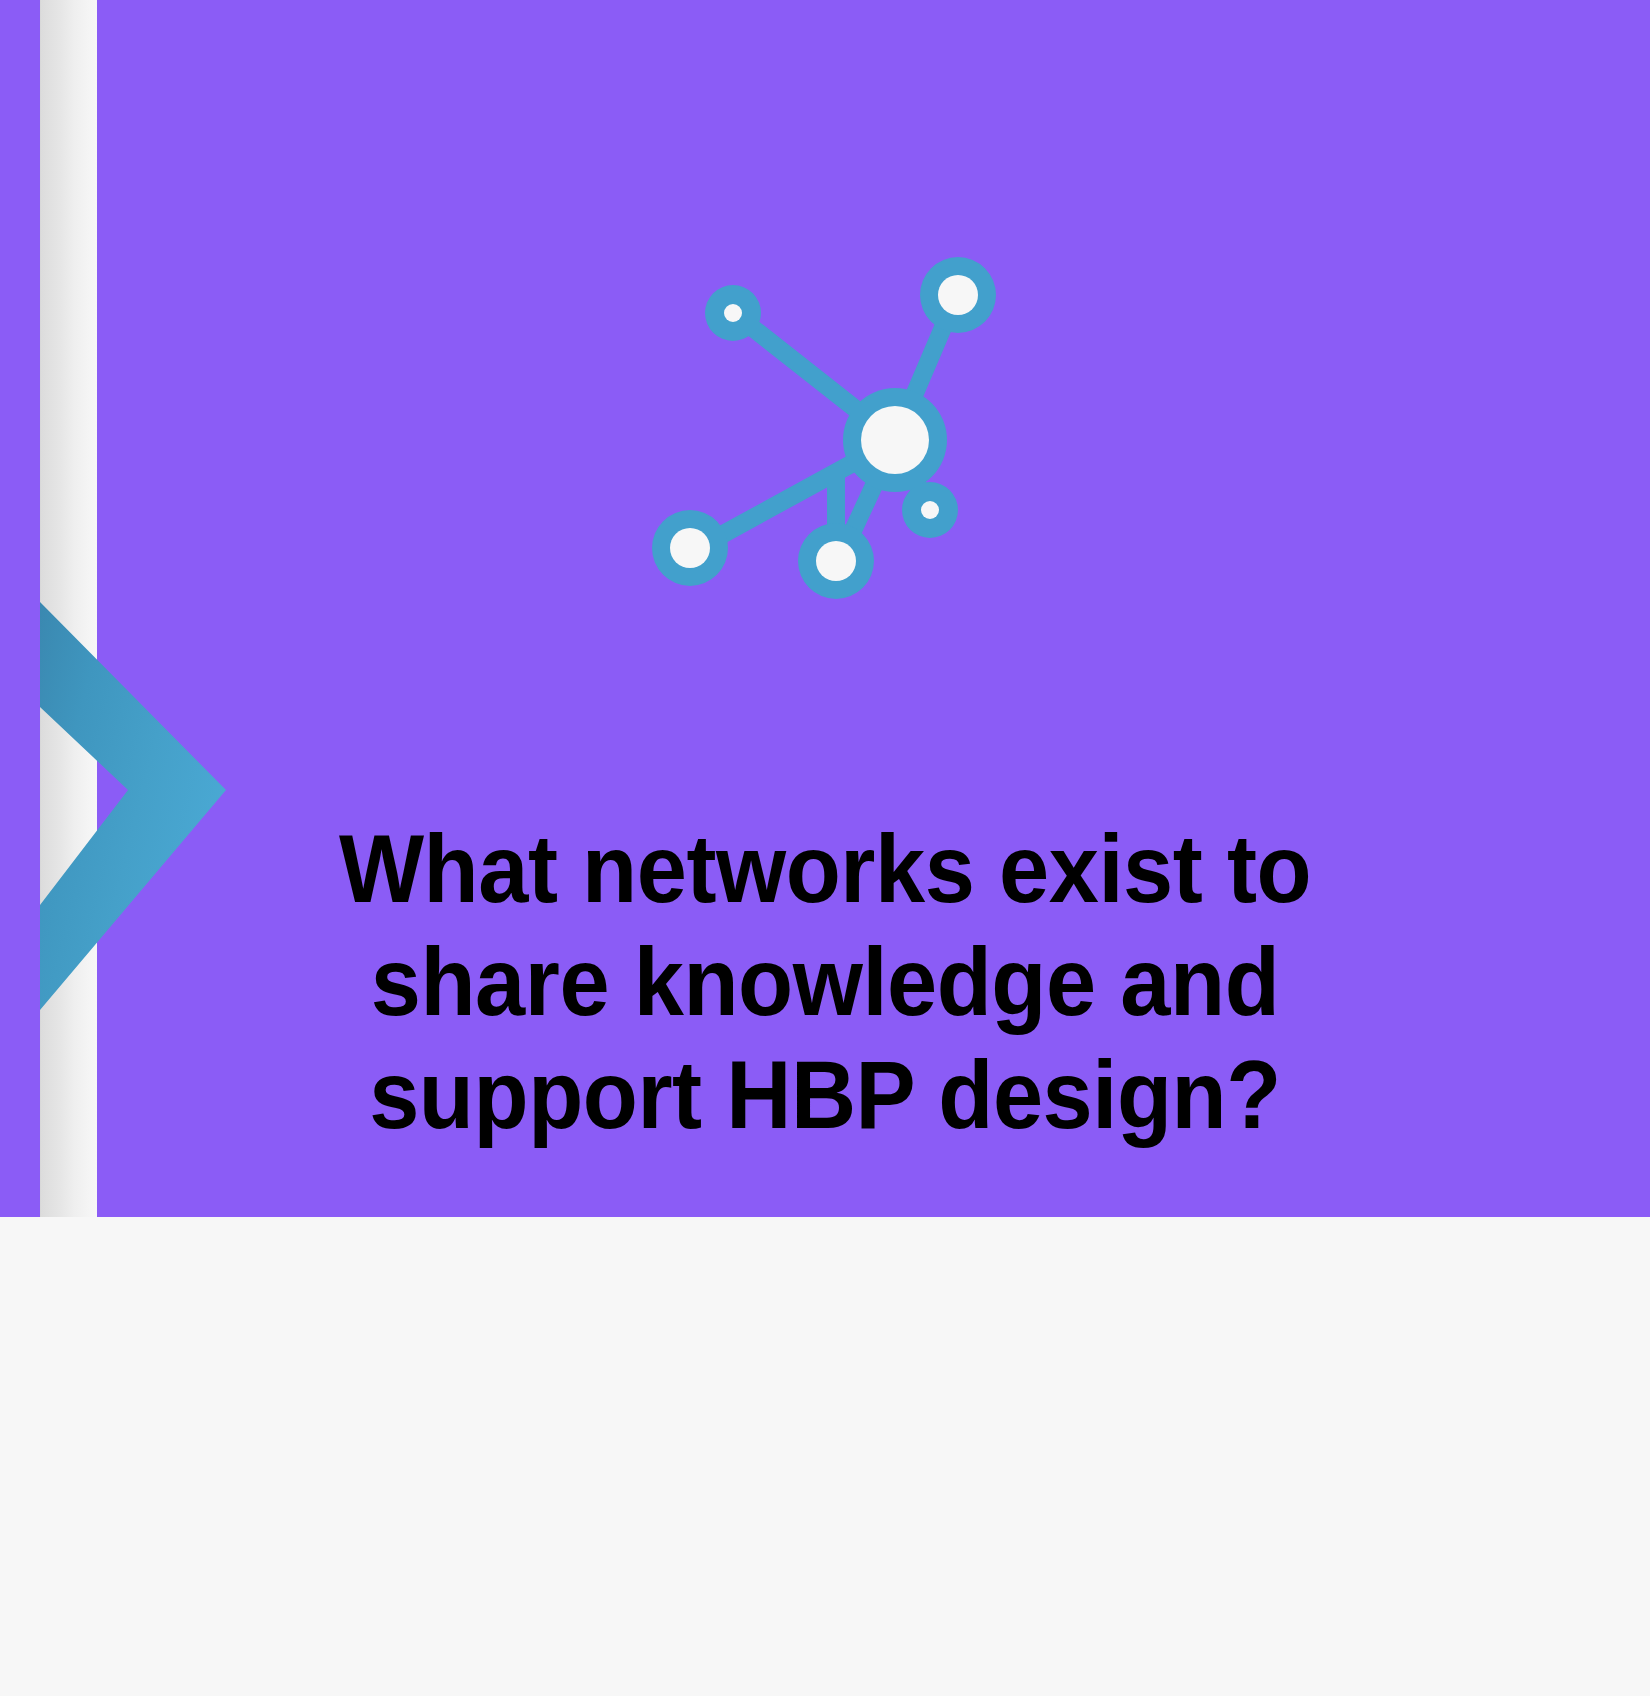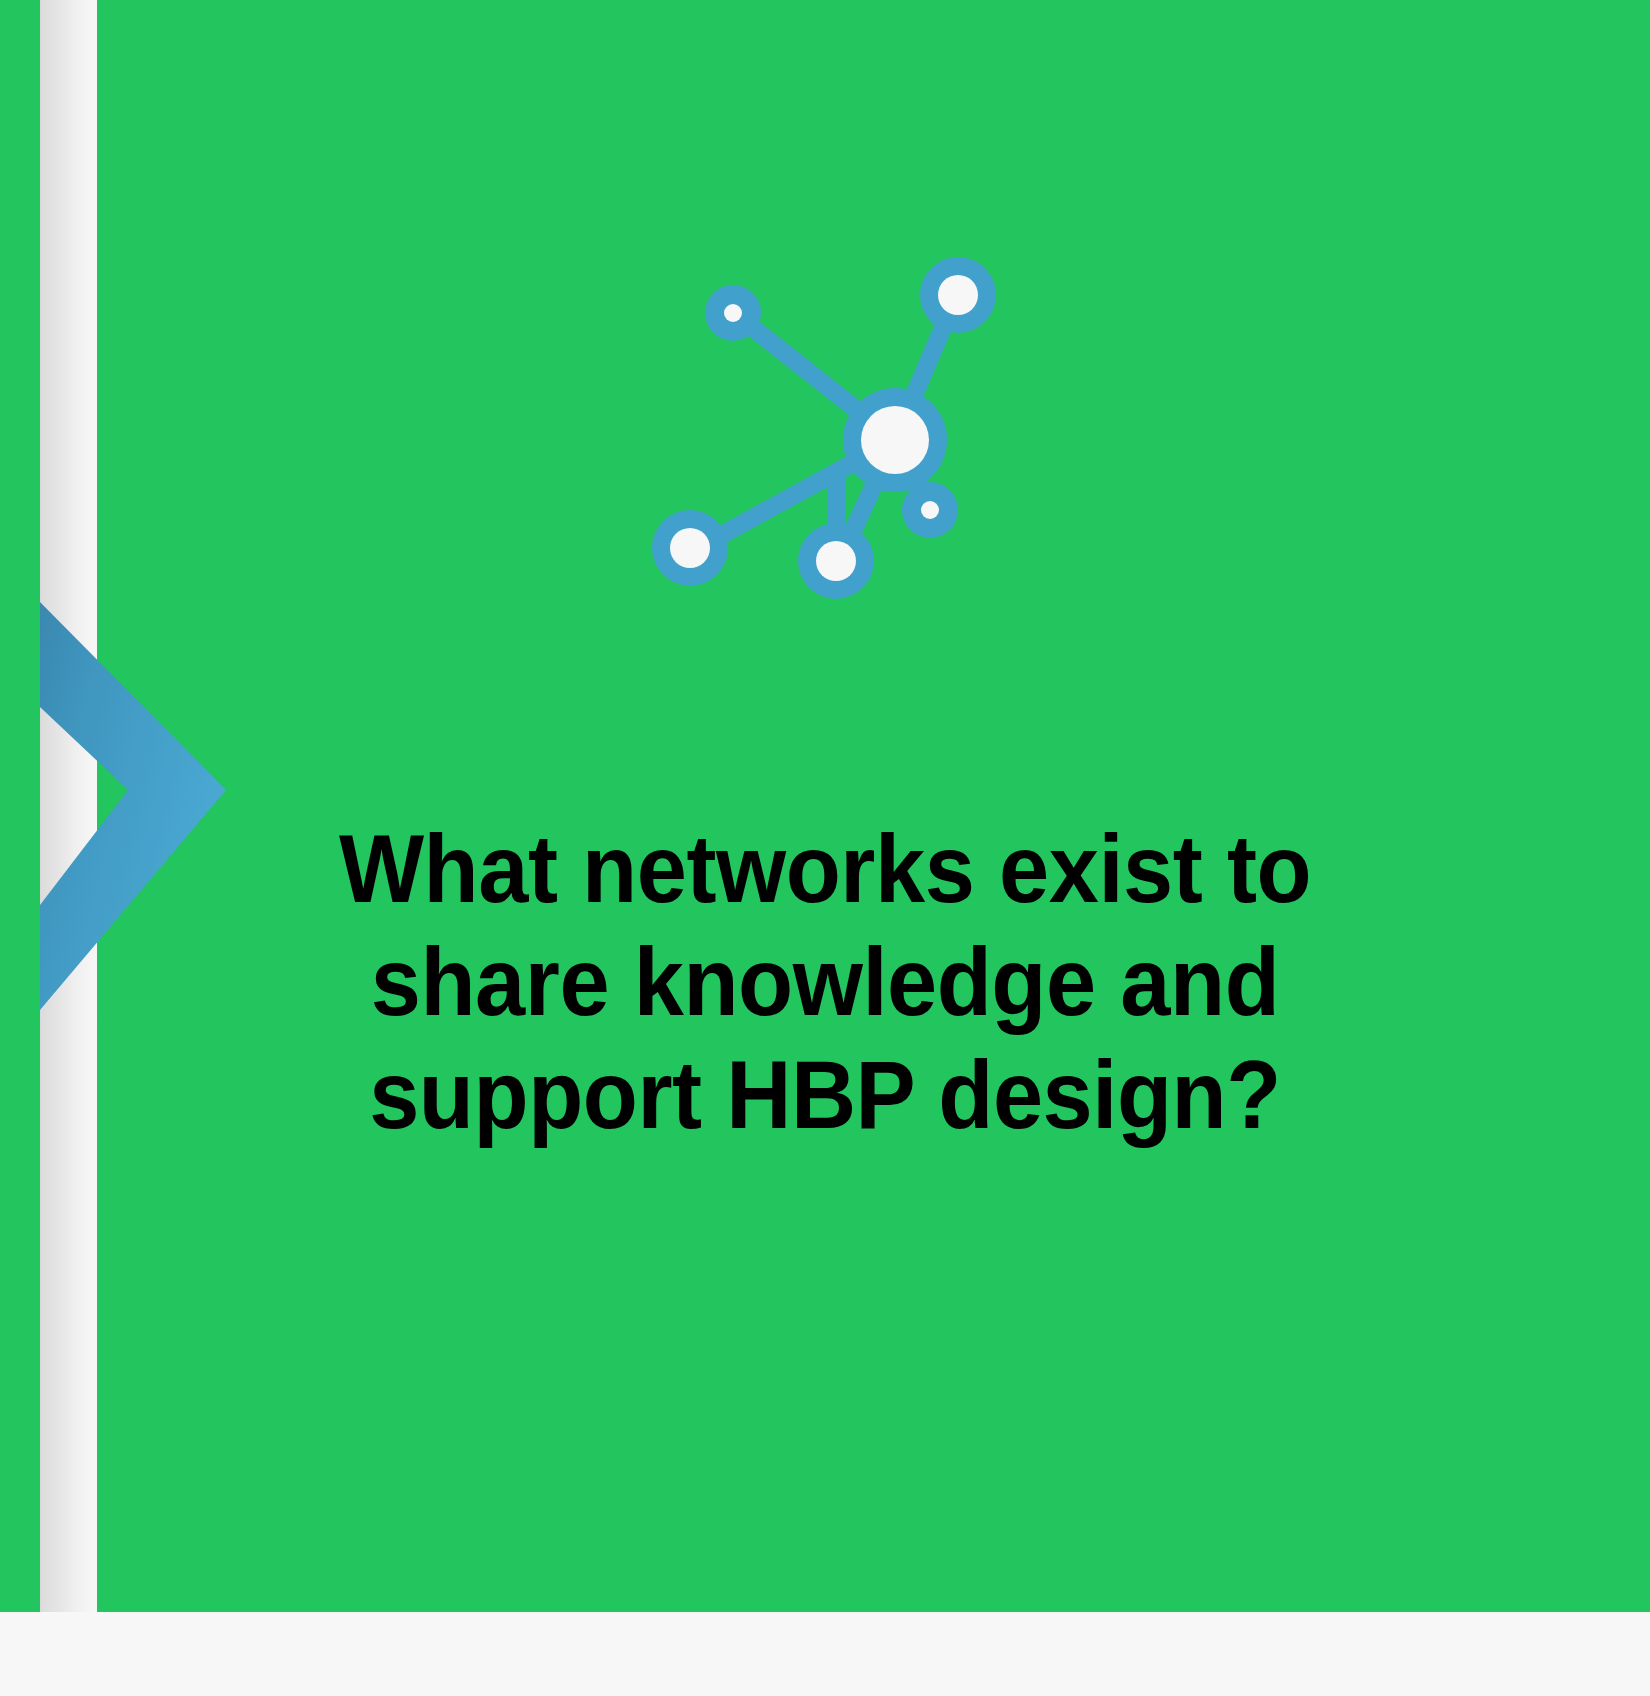--- a/index.html
+++ b/index.html
@@ -11,22 +11,22 @@
     width: 1650px;
     height: 1696px;
     background: #f7f7f7;
     font-family: "Liberation Sans", "DejaVu Sans", sans-serif;
     overflow: hidden;
   }
 
   #slide {
     position: relative;
     width: 1650px;
-    height: 1612px;
-    background: #22c55e;
+    height: 1217px;
+    background: #8b5cf6;
     overflow: hidden;
   }
 
   
   .spine-shadow {
     position: absolute;
     left: 41px;
     top: 0;
     width: 56px;
     height: 1696px;

